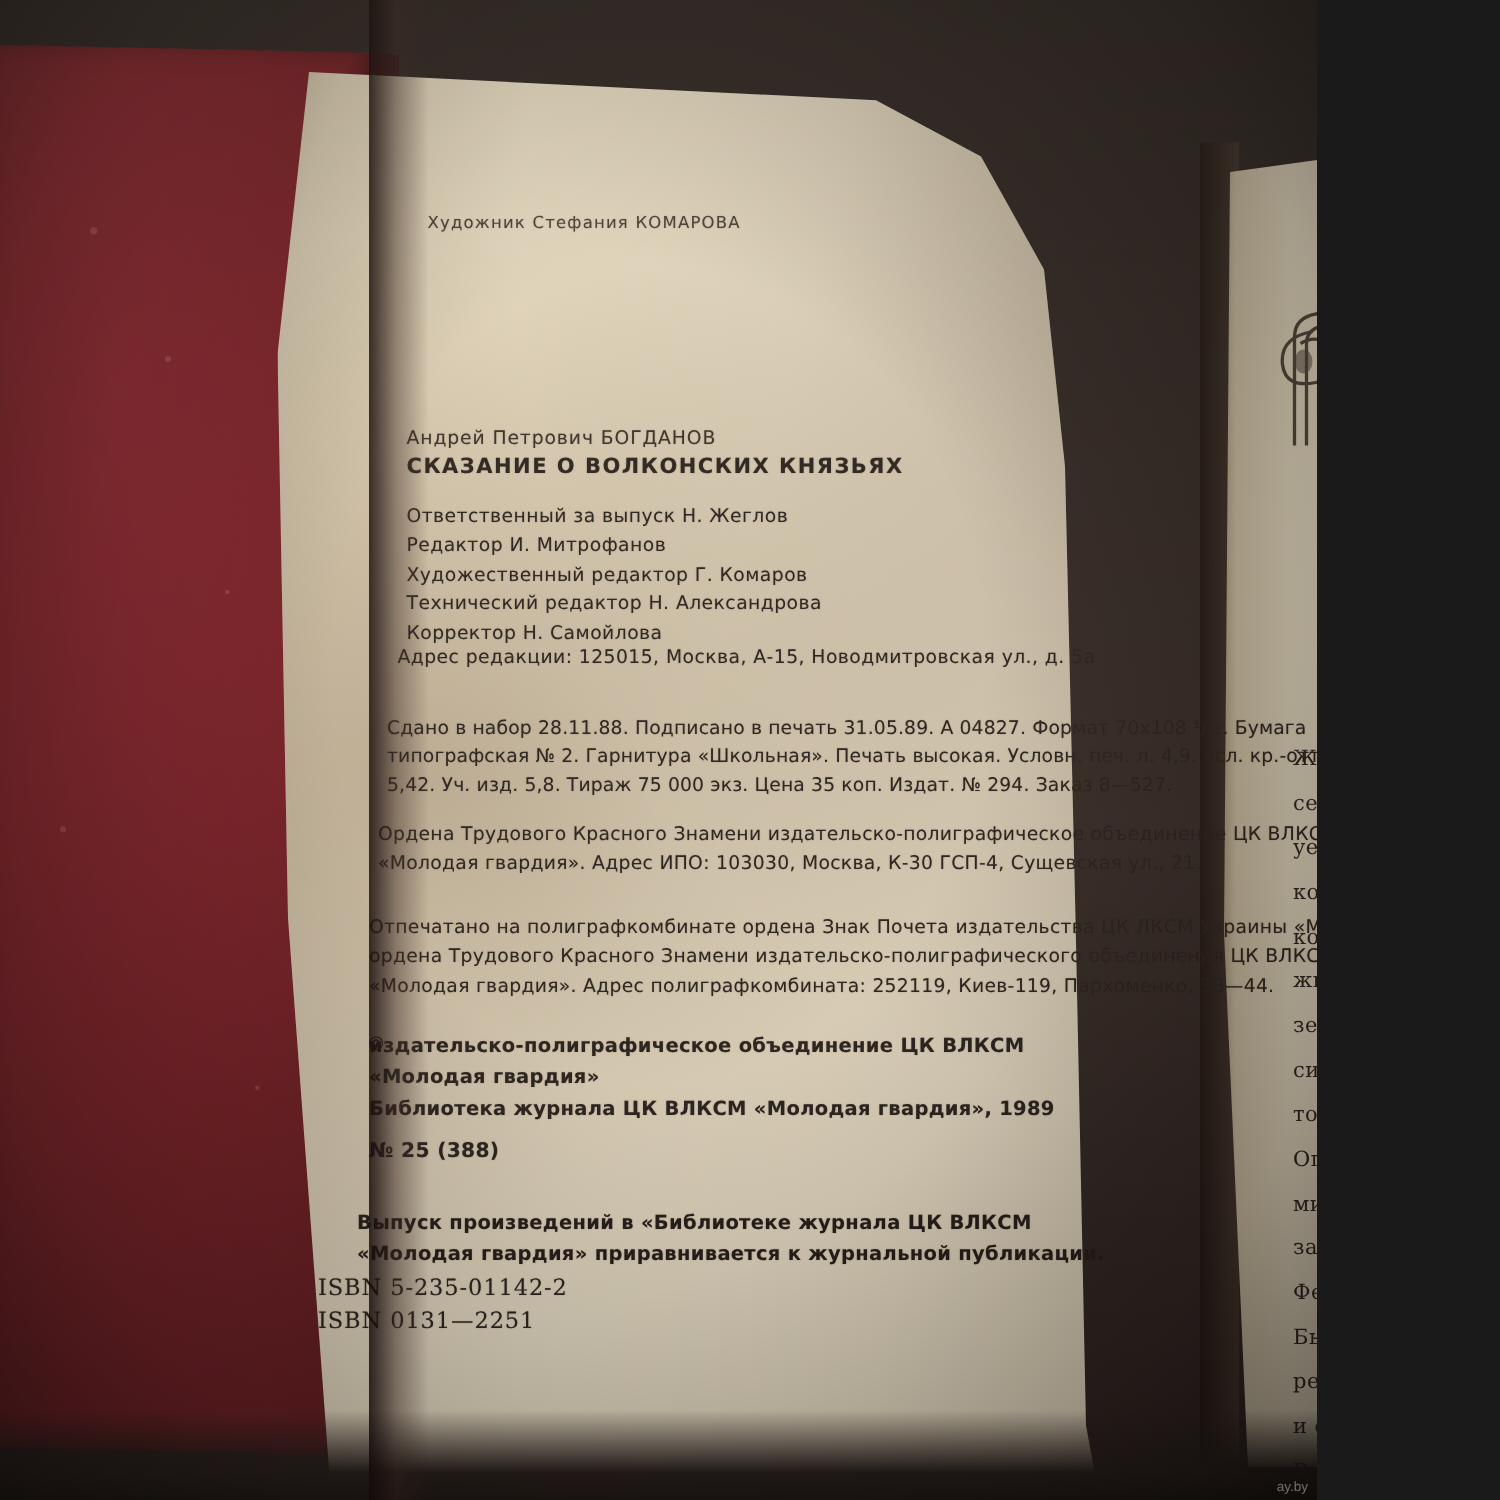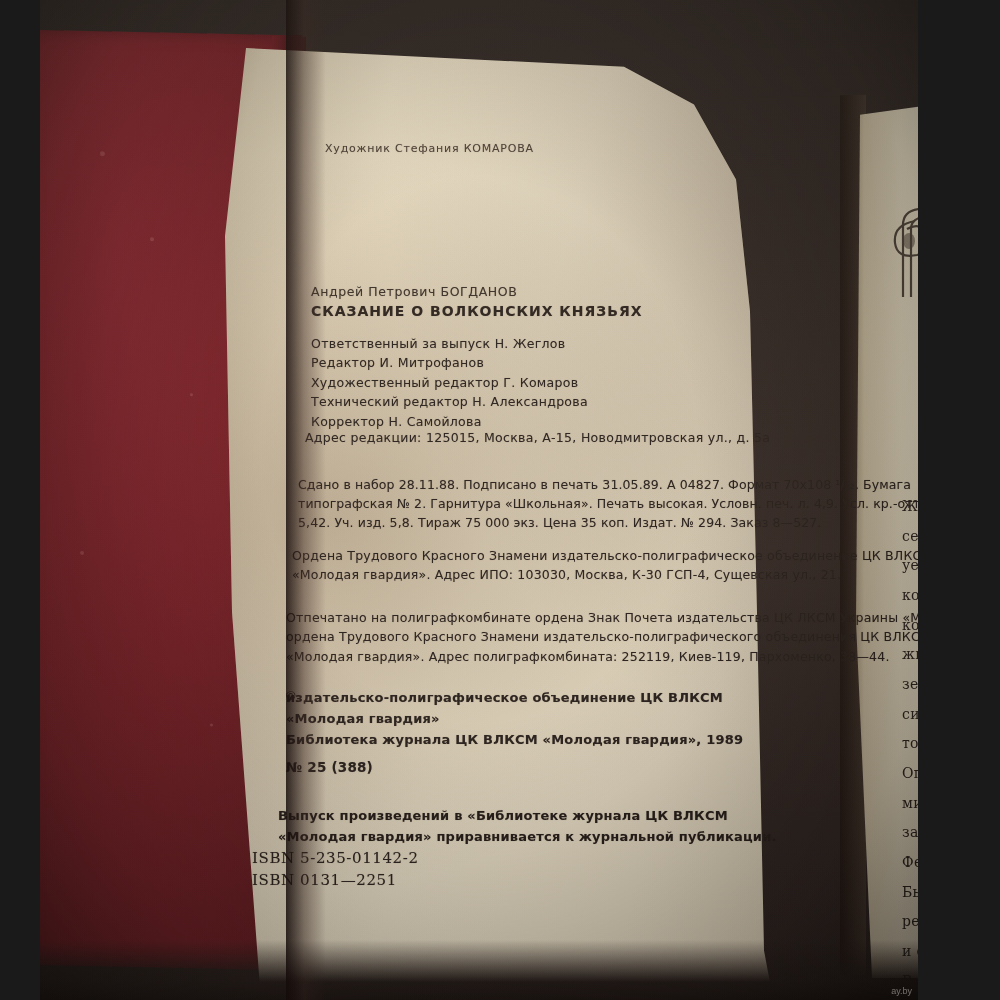--- a/index.html
+++ b/index.html
@@ -7,21 +7,20 @@
     padding: 0;
     background: #1a1a1a;
   }
   #photo {
     position: relative;
     width: 878px;
     height: 1000px;
     overflow: hidden;
     background: #3b2f2c;
     font-family: "Liberation Sans", sans-serif;
-    margin-left: 40px;
   }
 
   
   .bg-dark {
     position: absolute;
     inset: 0;
     background:
       linear-gradient(180deg, #2b2422 0%, #3a2f2b 55%, #2a2220 100%);
   }
   .bg-bottom {

